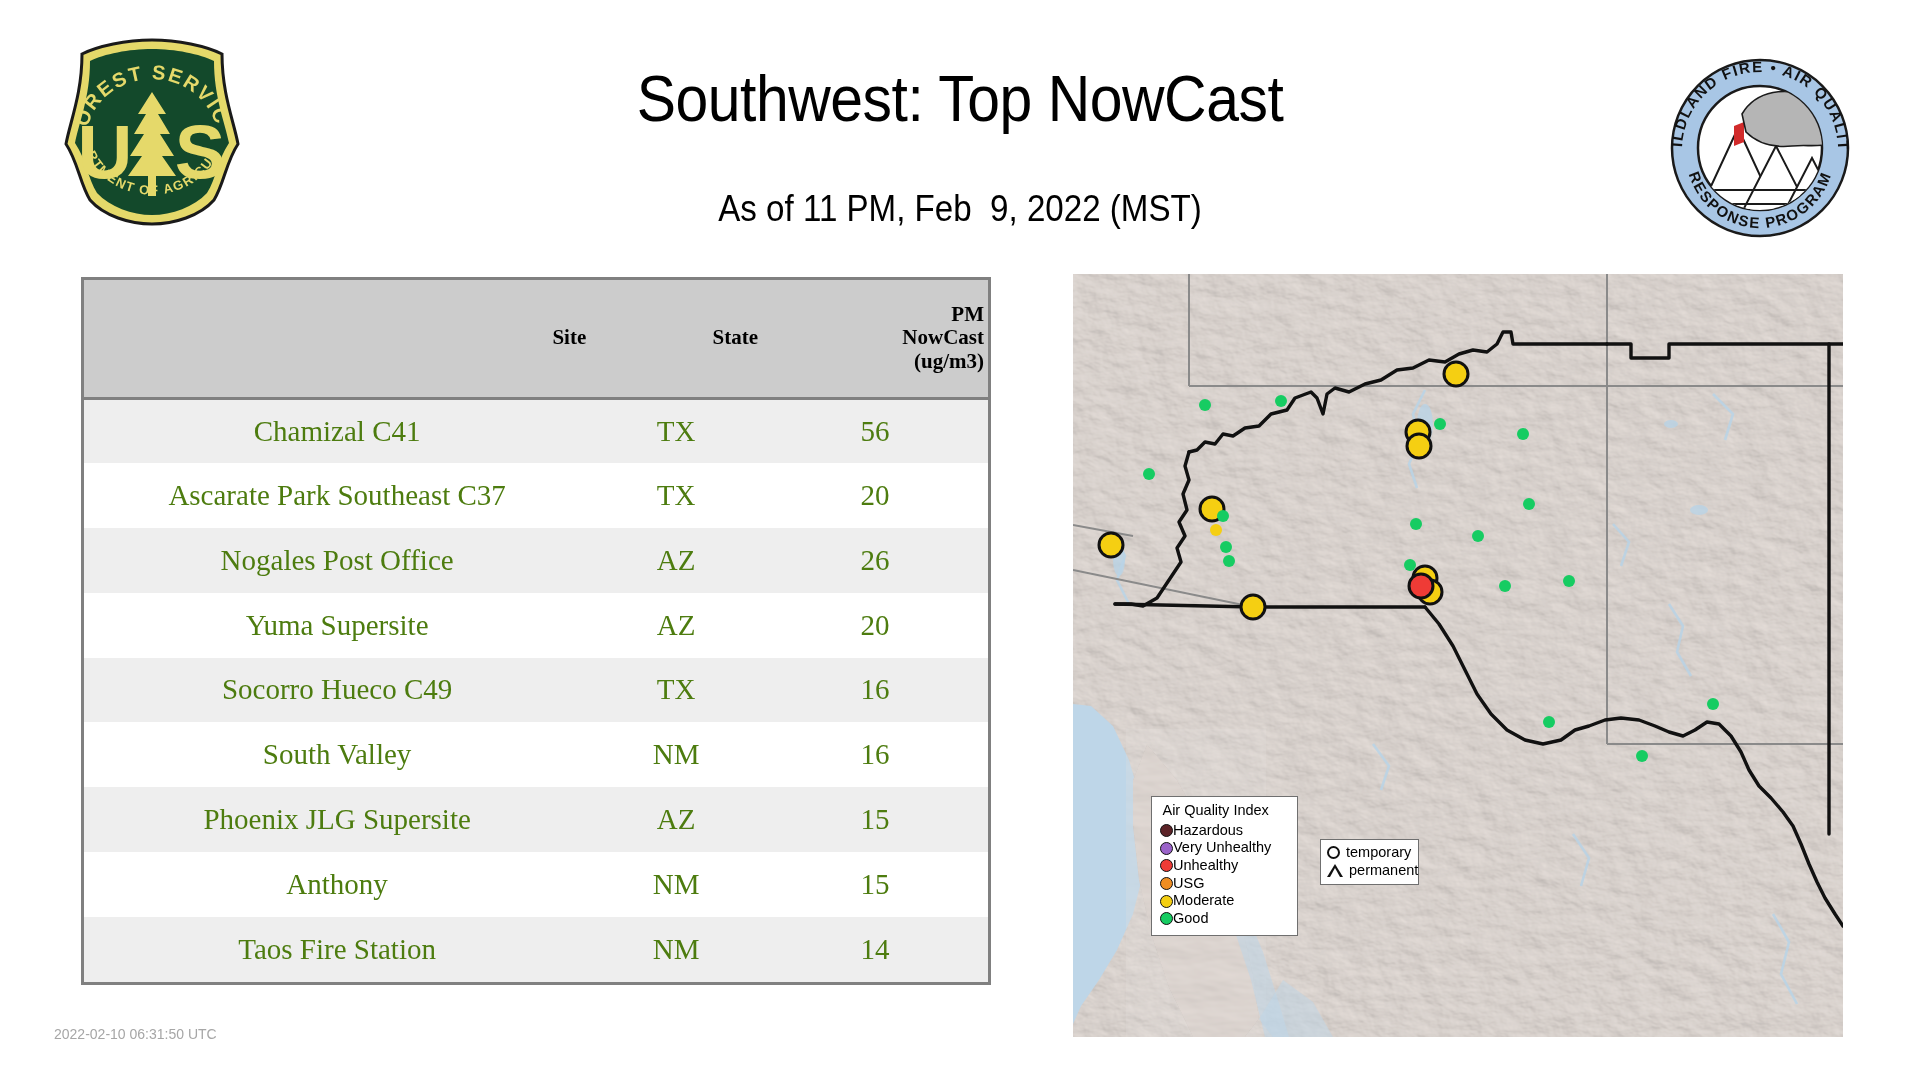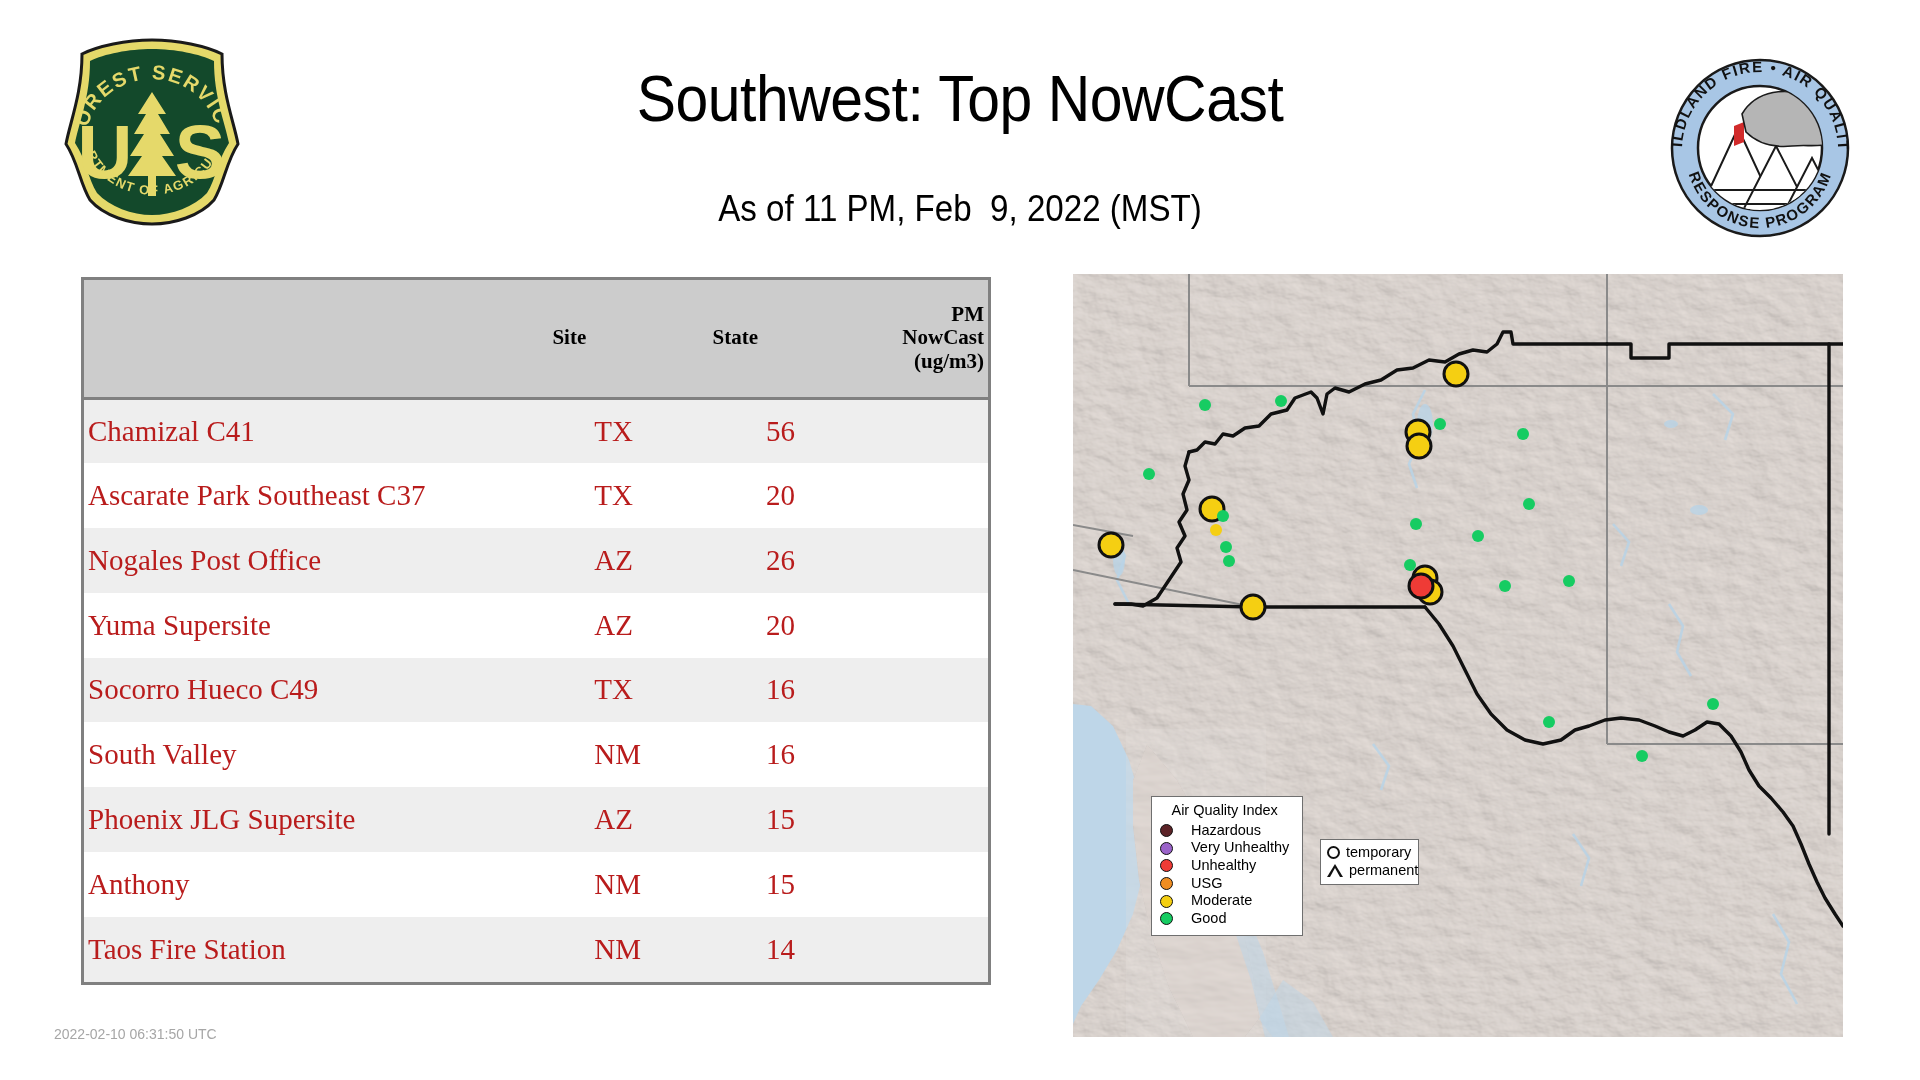--- a/index.html
+++ b/index.html
@@ -46,48 +46,48 @@
     border-bottom: 3px solid #808080;
     font-family: "Liberation Serif", serif;
     font-weight: bold; font-size: 21px; color: #000;
     text-align: right; vertical-align: middle;
     padding: 10px 4px; height: 118px;
     line-height: 1.12;
     white-space: pre-line;
   }
   table.aq tbody td {
     font-family: "Liberation Serif", serif;
-    font-size: 29px; color: #b91c1c;
-    vertical-align: middle;
+    font-size: 29px; color: #4d7c0f;
+    text-align: center; vertical-align: middle;
     height: 58px; padding: 0 4px;
   }
   table.aq tbody tr:nth-child(odd)  td { background: #eeeeee; }
   table.aq tbody tr:nth-child(even) td { background: #ffffff; }
   .col-site  { width: 56%; }
   .col-state { width: 19%; }
   .col-pm    { width: 25%; }
 
   
   .map-panel {
     position: absolute; left: 1073px; top: 274px;
     width: 770px; height: 763px;
     overflow: hidden;
     background: #ece7e4;
   }
   .map-svg { position: absolute; inset: 0; width: 100%; height: 100%; display: block; }
 
   .legend-aqi {
     position: absolute; left: 78px; top: 522px;
     background: #ffffff; border: 1px solid #6f6f6f;
-    padding: 5px 13px 7px 8px;
+    padding: 5px 26px 7px 8px;
     font-family: "Liberation Sans", sans-serif;
     font-size: 14.5px; color: #000; line-height: 1.22;
   }
   .legend-aqi .lg-title { text-align: center; margin-bottom: 2px; font-size: 14.5px; }
-  .legend-aqi .lg-row { display: flex; align-items: center; gap: 18px; white-space: nowrap; }
+  .legend-aqi .lg-row { display: flex; align-items: center; gap: 0; white-space: nowrap; }
   .lg-dot { width: 13px; height: 13px; border-radius: 50%; border: 1.6px solid #111; flex: 0 0 auto; }
 
   .legend-shape {
     position: absolute; left: 247px; top: 565px;
     background: #ffffff; border: 1px solid #6f6f6f;
     padding: 4px 0 5px 6px;
     font-family: "Liberation Sans", sans-serif;
     font-size: 14.5px; color: #000; line-height: 1.22;
   }
   .legend-shape .ls-row { display: flex; align-items: center; gap: 6px; white-space: nowrap; }

